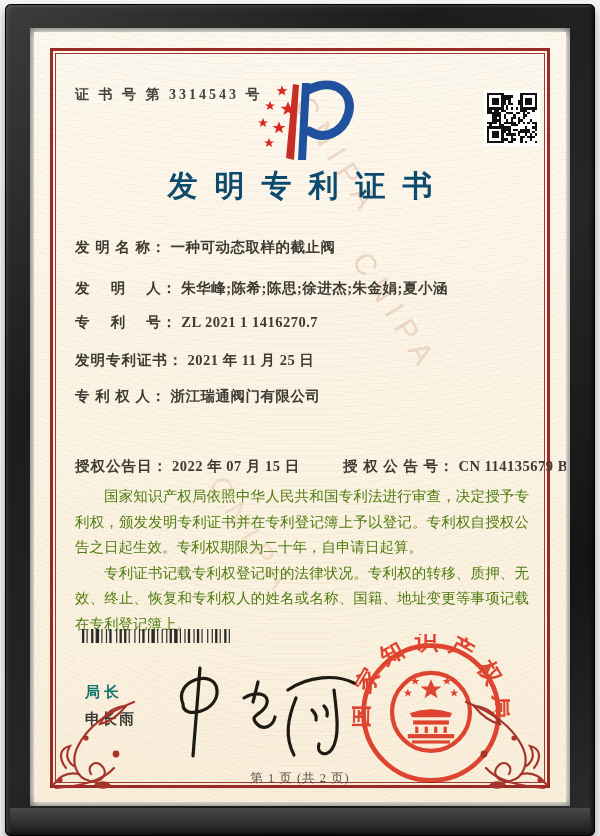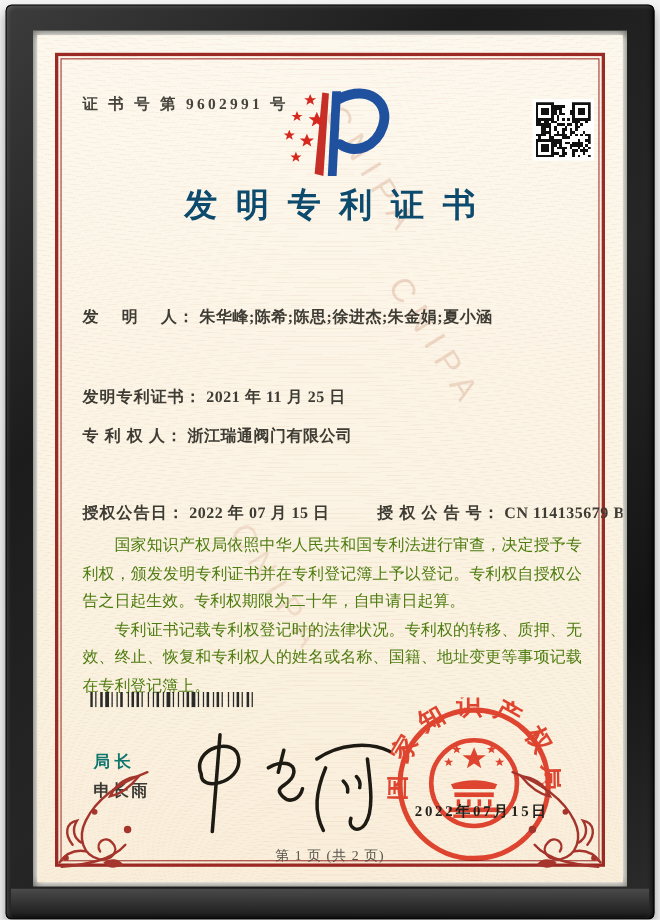--- a/index.html
+++ b/index.html
@@ -66,21 +66,21 @@
   <div class="mat"></div>
 
   <div class="paper">
 
     <span class="wm-diag" style="left:282px;top:58px;">CNIPA</span>
     <span class="wm-diag" style="left:340px;top:214px;">CNIPA</span>
     <span class="wm-diag" style="left:196px;top:438px;opacity:.7;">CNIPA</span>
 
     <div class="redborder"></div>
 
-    <div class="cert-no">证 书 号 第 9602991 号</div>
+    <div class="cert-no">证 书 号 第 3314543 号</div>
 
     <svg class="logo" width="104" height="86" viewBox="0 0 104 86">
       <defs>
         <polygon id="st" points="0,-10 2.9,-3.1 10,-3.1 4.2,1.2 6.2,8.1 0,4 -6.2,8.1 -4.2,1.2 -10,-3.1 -2.9,-3.1"></polygon>
       </defs>
       <polygon points="41,6 47,7 42,82 34,80" fill="#c62f27"></polygon>
       <polygon points="50,5 58,5 54,82 46,82" fill="#20519f"></polygon>
       <path d="M 56,12 C 84,-2 103,16 96,37 C 90,55 72,63 57,53" stroke="#20519f" stroke-width="9" fill="none" stroke-linecap="round"></path>
       <g fill="#d6281e">
         <use href="#st" transform="translate(30,13) scale(0.55)"></use>
@@ -237,22 +237,28 @@
         <rect x="18" y="19" width="1" height="1" fill="#111"></rect>
         <rect x="9" y="20" width="1" height="1" fill="#111"></rect>
         <rect x="10" y="20" width="1" height="1" fill="#111"></rect>
         <rect x="14" y="20" width="1" height="1" fill="#111"></rect>
         <rect x="16" y="20" width="1" height="1" fill="#111"></rect>
         <rect x="20" y="20" width="1" height="1" fill="#111"></rect>
       </svg>
 
     <div class="title">发明专利证书</div>
 
+    <div class="row" style="top:206px">
+      <span class="lbl">发 明 名 称：</span><span class="val">一种可动态取样的截止阀</span>
+    </div>
     <div class="row" style="top:247px">
       <span class="lbl">发　 明　 人：</span><span class="val">朱华峰;陈希;陈思;徐进杰;朱金娟;夏小涵</span>
+    </div>
+    <div class="row" style="top:281px">
+      <span class="lbl">专　 利　 号：</span><span class="val">ZL 2021 1 1416270.7</span>
     </div>
     <div class="row" style="top:319px">
       <span class="lbl">发明专利证书：</span><span class="val">2021 年 11 月 25 日</span>
     </div>
     <div class="row" style="top:355px">
       <span class="lbl">专 利 权 人：</span><span class="val">浙江瑞通阀门有限公司</span>
     </div>
     <div class="row" style="top:425px">
       <span class="lbl">授权公告日：</span><span class="val">2022 年 07 月 15 日</span>
       <span class="grant-no">
@@ -334,21 +340,20 @@
         <path d="M 55,75 Q 75,68 95,75 L 93,79 L 57,79 Z"></path>
         <rect x="58" y="82" width="34" height="4"></rect>
         <rect x="60" y="88" width="3" height="6"></rect>
           <rect x="69" y="88" width="3" height="6"></rect>
         <rect x="78" y="88" width="3" height="6"></rect>
           <rect x="87" y="88" width="3" height="6"></rect>
         <rect x="53" y="95" width="44" height="4"></rect>
         <rect x="57" y="101" width="36" height="3"></rect>
       </g>
     </svg>
-    <div class="seal-date">2022年07月15日</div>
 
     <svg class="orn orn-bl" width="94" height="98" viewBox="0 0 94 98">
       <g stroke="#a5352c" stroke-width="2.2" fill="none" stroke-linecap="round">
         <path d="M 88,6 C 62,16 42,30 32,50 C 24,66 30,82 44,85 C 56,87 63,77 56,70 C 50,63 40,70 45,78"></path>
         <path d="M 10,92 C 32,90 56,86 68,72"></path>
         <path d="M 80,10 C 72,20 64,26 54,28 C 60,16 70,10 80,10 Z"></path>
         <path d="M 20,72 C 12,62 14,52 24,50 C 19,58 21,66 28,70"></path>
         <path d="M 8,88 C 14,80 22,76 32,78"></path>
       </g>
       <g fill="#a5352c">

